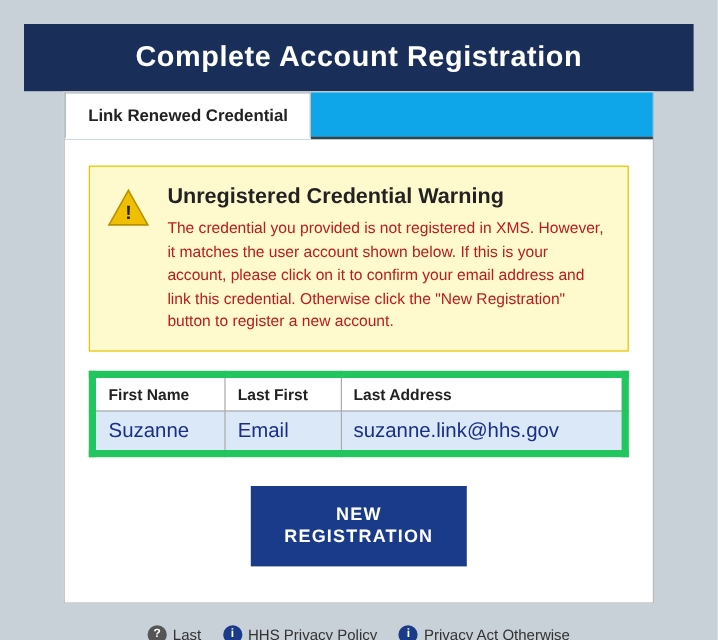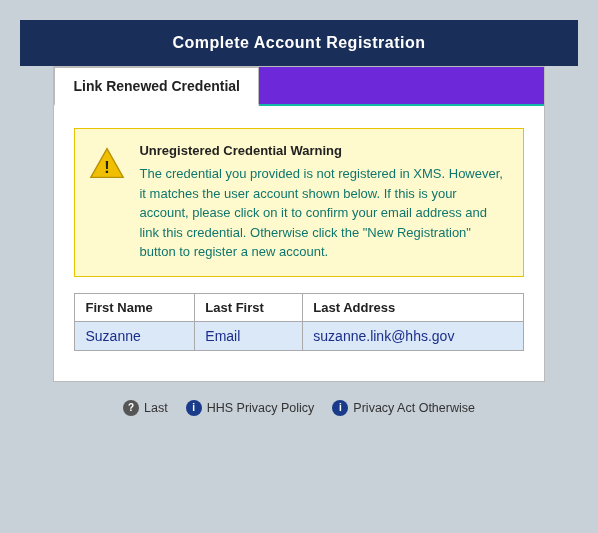--- a/index.html
+++ b/index.html
@@ -19,35 +19,35 @@
       display: flex;
       flex-direction: column;
       align-items: center;
     }
     .page-title {
       background: #1a2e5a;
       color: white;
       width: 100%;
       text-align: center;
       padding: 14px 20px;
-      font-size: 16px;
+      font-size: 24px;
       font-weight: bold;
       letter-spacing: 0.5px;
     }
     .main-card {
       background: white;
       border: 1px solid #bbb;
       width: 88%;
       margin-top: 0;
       padding-bottom: 20px;
     }
     .tab-bar {
       display: flex;
-      border-bottom: 2px solid #14b8a6;
-      background: #6d28d9;
+      border-bottom: 2px solid #404040;
+      background: #0ea5e9;
     }
     .tab-active {
       background: white;
       border: 1px solid #bbb;
       border-bottom: 2px solid white;
       margin-bottom: -2px;
       padding: 10px 18px;
       font-size: 14px;
       font-weight: bold;
       color: #222;
@@ -66,49 +66,49 @@
     .warning-icon {
       flex-shrink: 0;
       width: 36px;
       height: 36px;
       margin-top: 2px;
     }
     .warning-text-block {
       flex: 1;
     }
     .warning-title {
-      font-size: 13px;
+      font-size: 18px;
       font-weight: bold;
       color: #222;
       margin-bottom: 6px;
     }
     .warning-body {
       font-size: 13px;
-      color: #0f766e;
+      color: #b91c1c;
       line-height: 1.5;
     }
     .data-table {
       margin: 10px 20px;
       border-collapse: collapse;
       width: calc(100% - 40px);
-      border: 1px solid #22c55e;
+      border: 6px solid #22c55e;
     }
     .data-table th {
       background: white;
       border: 1px solid #aaa;
       padding: 6px 10px;
       font-size: 13px;
       font-weight: bold;
       color: #222;
       text-align: left;
     }
     .data-table td {
       border: 1px solid #aaa;
       padding: 6px 10px;
-      font-size: 14px;
+      font-size: 17px;
       color: #1a2e8a;
       background: #dbe8f8;
       cursor: pointer;
     }
     .button-area {
       display: flex;
       justify-content: center;
       margin-top: 24px;
       margin-bottom: 10px;
     }
@@ -191,20 +191,23 @@
       </thead>
       <tbody>
         <tr class="data-row">
           <td>Suzanne</td>
           <td>Email</td>
           <td>suzanne.link@hhs.gov</td>
         </tr>
       </tbody>
     </table>
 
+    <div class="button-area">
+      <button class="new-reg-btn">NEW<br>REGISTRATION</button>
+    </div>
 
   </div>
 
   <div class="footer-links">
     <a class="footer-link" href="#">
       <span class="footer-icon icon-q">?</span>
       <span>Last</span>
     </a>
     <a class="footer-link" href="#">
       <span class="footer-icon icon-i">i</span>

